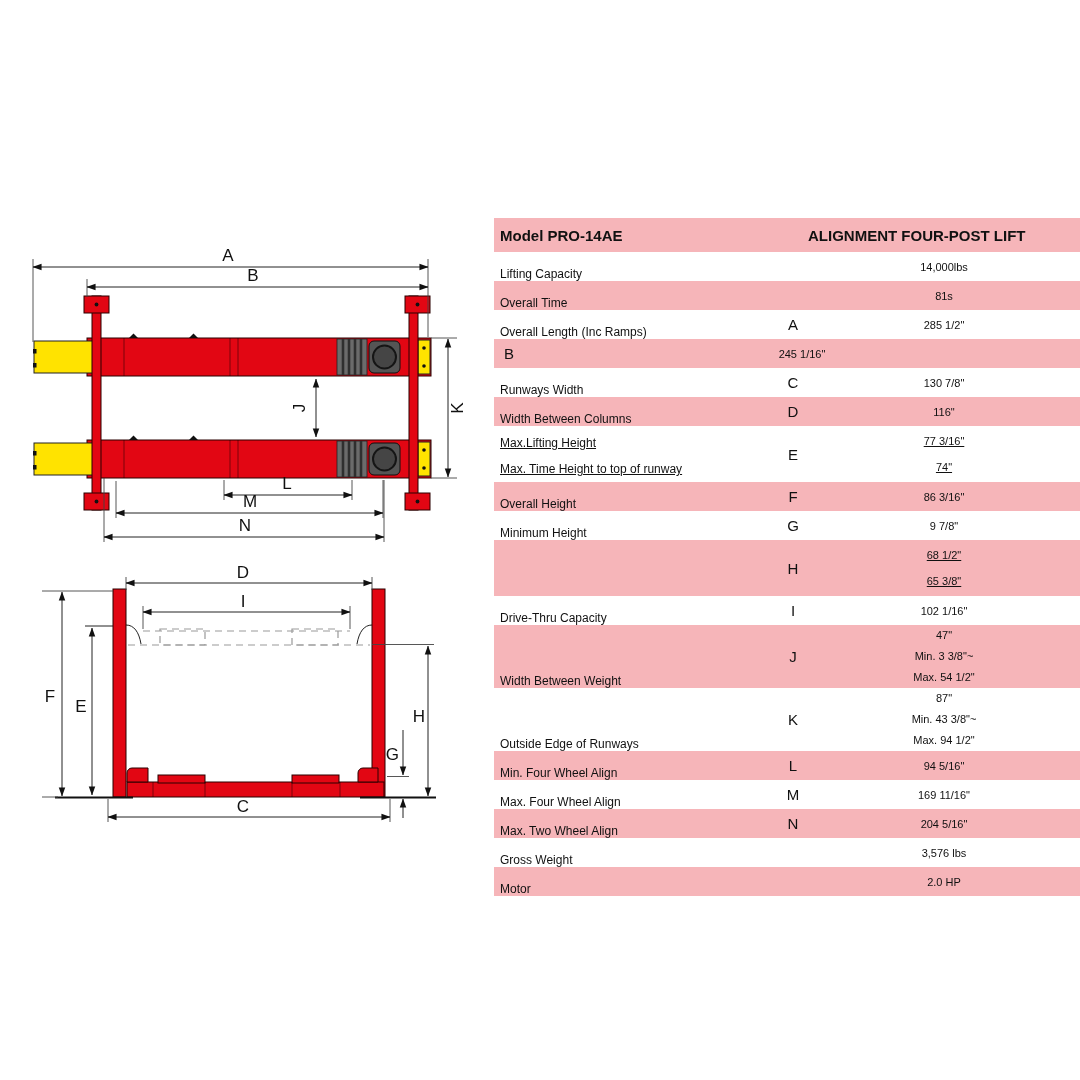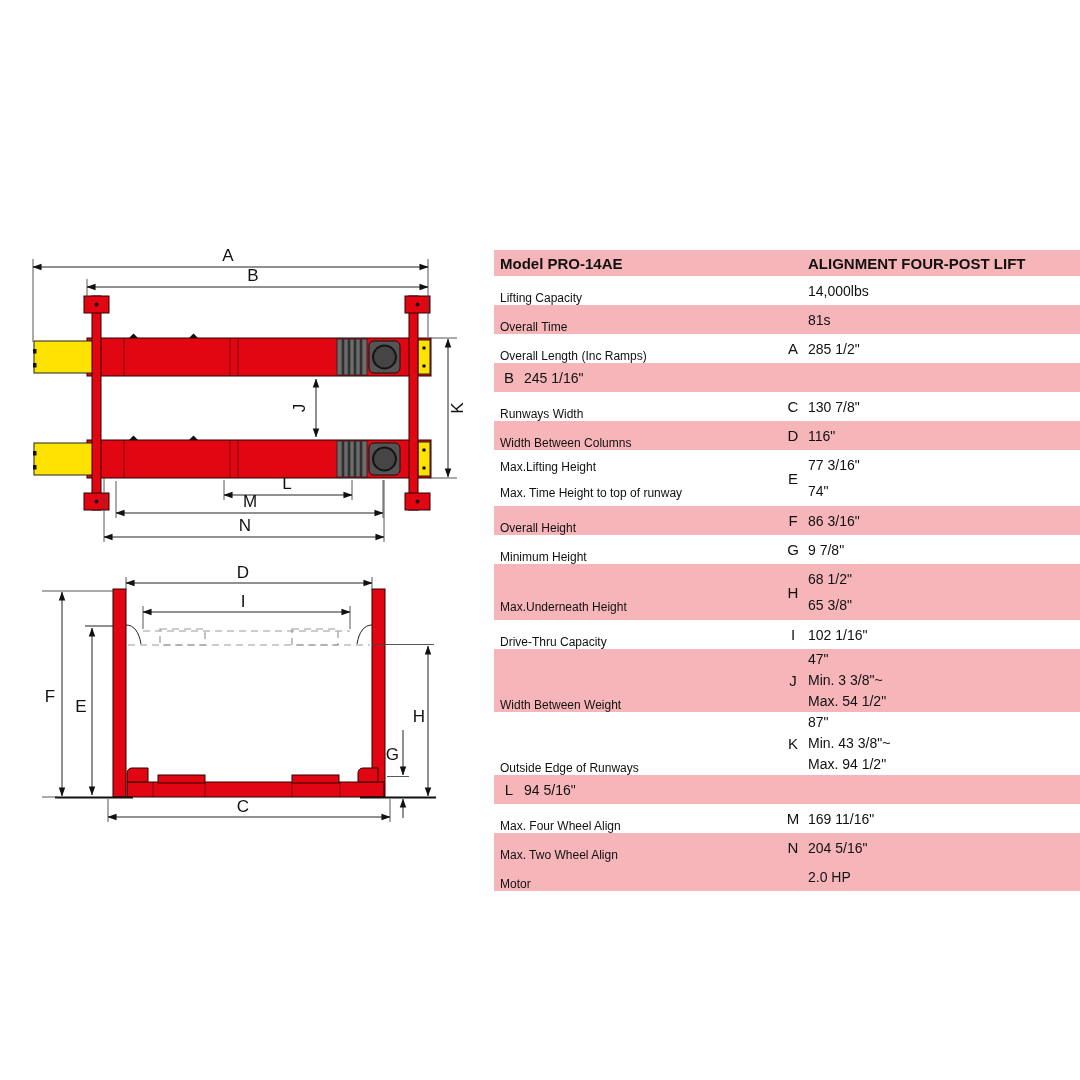--- a/index.html
+++ b/index.html
@@ -5,29 +5,29 @@
   html,body{margin:0;padding:0;}
   body{
     width:1080px;height:1080px;position:relative;overflow:hidden;
     background:#ffffff;color:#111;
     font-family:"Liberation Sans", sans-serif;
   }
   
   .spec{position:absolute;left:494px;top:218px;width:586px;}
   .trow{display:flex;align-items:stretch;}
   .pink{background:#f6b5b9;}
-  .thead{height:26px;display:flex;align-items:center;font-weight:bold;font-size:15px;margin-top:32px;}
+  .thead{height:34px;display:flex;align-items:center;font-weight:bold;font-size:15px;}
   .thead .hm{width:314px;padding-left:6px;box-sizing:border-box;}
   .thead .ht{flex:1;}
   .c-label{width:284px;box-sizing:border-box;padding-left:6px;display:flex;flex-direction:column;justify-content:flex-end;font-size:12px;}
   .c-letter{width:30px;display:flex;align-items:center;justify-content:center;font-size:15px;}
-  .c-value{flex:1;display:flex;flex-direction:column;justify-content:center;font-size:14px;}
+  .c-value{flex:1;display:flex;flex-direction:column;justify-content:center;font-size:11px;align-items:center;}
   .h1{height:29px;}
   .h2{height:56px;}
-  .h2 .c-label div,.h2 .c-value div{line-height:26px;}
+  .h2 .c-label div,.h2 .c-value div{line-height:26px;text-decoration:underline;}
   .h3{height:63px;}
   .h3 .c-value div{line-height:21px;}
   
   .drawing{position:absolute;left:0;top:0;width:490px;height:880px;}
   svg .dim{stroke:#222;stroke-width:1;fill:none;}
   svg .ext{stroke:#444;stroke-width:0.9;fill:none;}
   svg .thin{stroke:#222;stroke-width:1;fill:none;}
   svg .dash{stroke:#999;stroke-width:1.2;fill:none;stroke-dasharray:7 5;}
   svg .red{fill:#e20613;stroke:#2a0000;stroke-width:1;}
   svg .yellow{fill:#ffe300;stroke:#222;stroke-width:1;}
@@ -301,21 +301,20 @@
         <div>Minimum Height</div>
       </div>
     <div class="c-letter">G</div>
     <div class="c-value">
         <div>9 7/8"</div>
       </div>
   </div>
 
   <div class="trow h2 pink">
     <div class="c-label">
-      <div>Max.Underneath Height</div>
     </div>
     <div class="c-letter">H</div>
     <div class="c-value">
       <div>68 1/2"</div>
       <div>65 3/8"</div>
     </div>
   </div>
 
   <div class="trow h1">
     <div class="c-label">
@@ -345,20 +344,23 @@
       </div>
     <div class="c-letter">K</div>
     <div class="c-value">
       <div>87"</div>
       <div>Min. 43 3/8"~</div>
       <div>Max. 94 1/2"</div>
     </div>
   </div>
 
   <div class="trow h1 pink">
+    <div class="c-label">
+        <div>Min. Four Wheel Align</div>
+      </div>
     <div class="c-letter">L</div>
     <div class="c-value">
         <div>94 5/16"</div>
       </div>
   </div>
 
   <div class="trow h1">
     <div class="c-label">
         <div>Max. Four Wheel Align</div>
       </div>
@@ -371,20 +373,29 @@
   <div class="trow h1 pink">
     <div class="c-label">
         <div>Max. Two Wheel Align</div>
       </div>
     <div class="c-letter">N</div>
     <div class="c-value">
         <div>204 5/16"</div>
       </div>
   </div>
 
+  <div class="trow h1">
+    <div class="c-label">
+        <div>Gross Weight</div>
+      </div>
+    <div class="c-letter"></div>
+    <div class="c-value">
+        <div>3,576 lbs</div>
+      </div>
+  </div>
 
   <div class="trow h1 pink">
     <div class="c-label">
         <div>Motor</div>
       </div>
     <div class="c-letter"></div>
     <div class="c-value">
         <div>2.0 HP</div>
       </div>
   </div>

